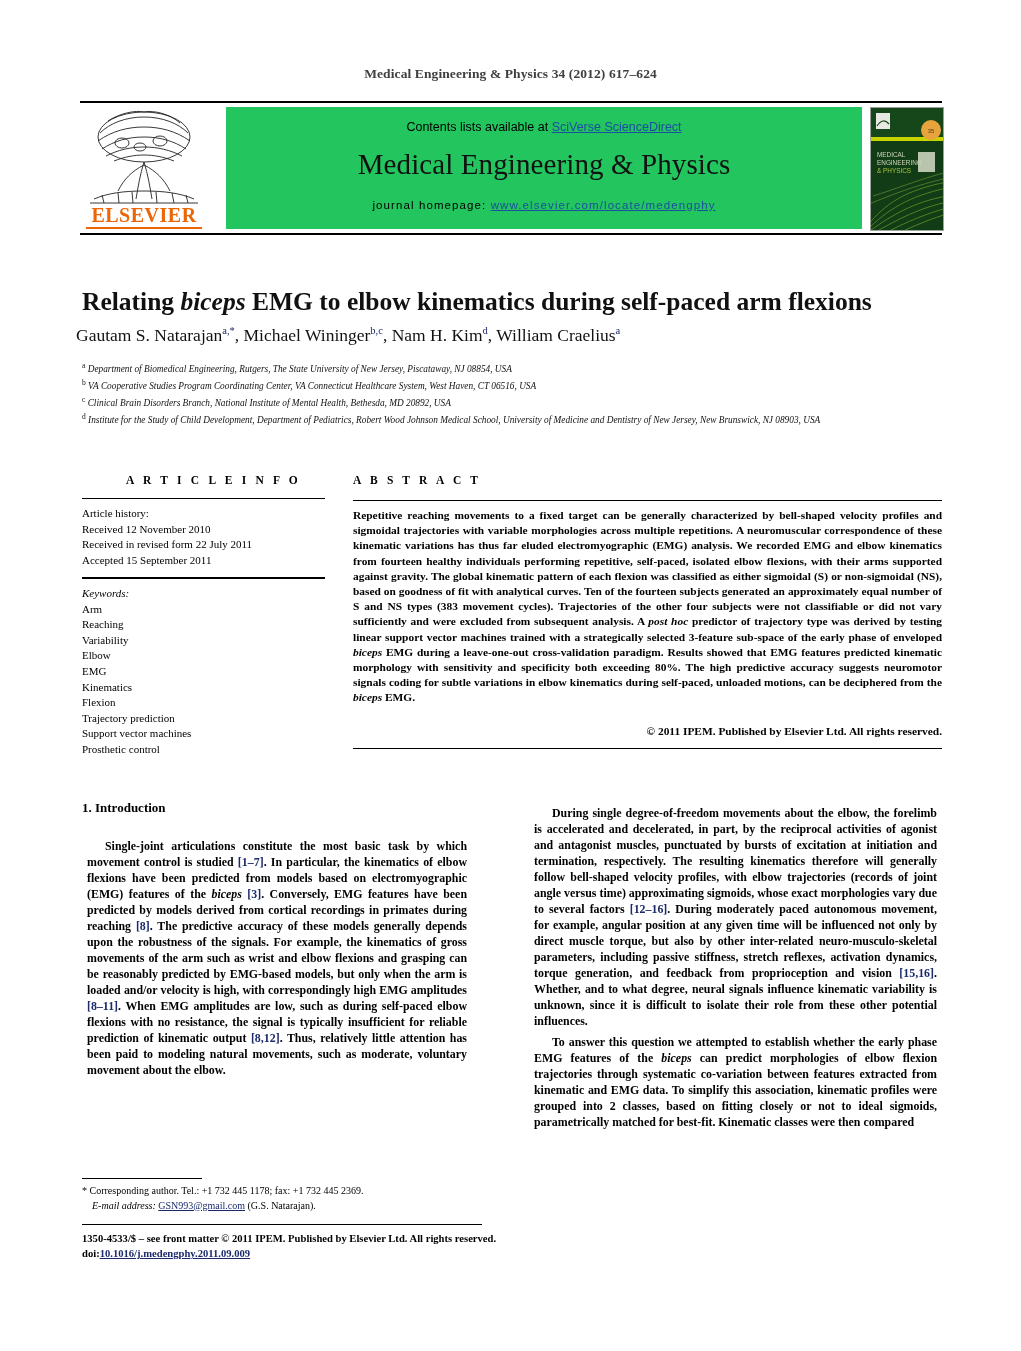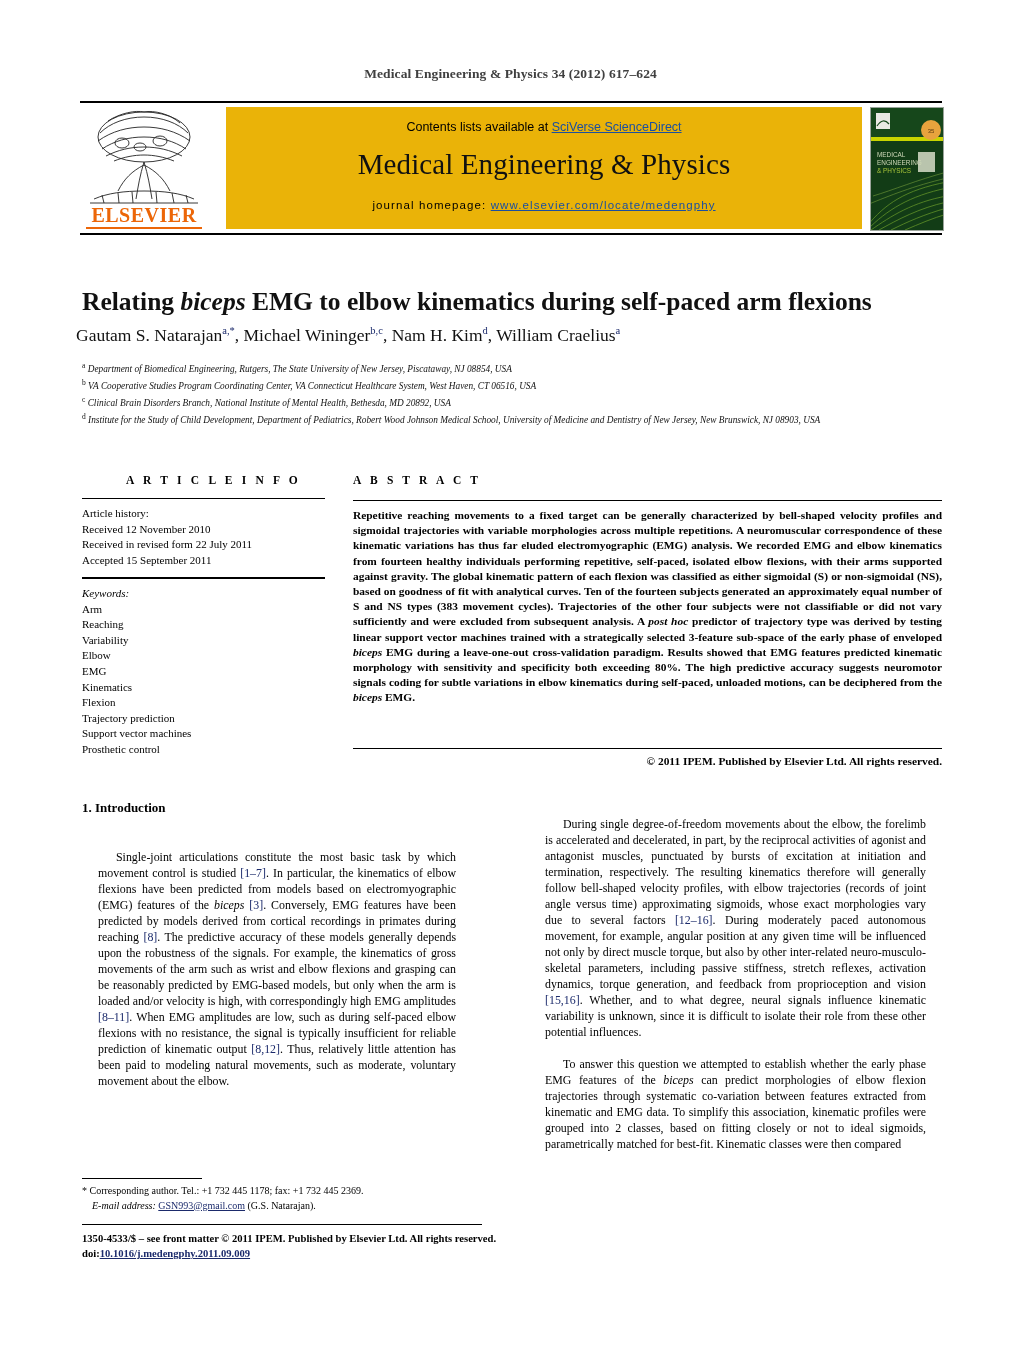--- a/index.html
+++ b/index.html
@@ -66,21 +66,21 @@
   .elsevier-bar {
     position: absolute;
     left: 6px; bottom: 0px;
     width: 116px; height: 2px;
     background: #ec6608;
   }
   .banner-center {
     position: absolute;
     left: 146px; top: 0;
     width: 636px; height: 122px;
-    background: #eab308;
+    background: #22c55e;
     text-align: center;
   }
   .contents-line {
     margin-top: 13px;
     font-family: "Liberation Sans", sans-serif;
     font-size: 12.5px;
     color: #000;
   }
   .contents-line .sd {
     color: #1b4fa0;
@@ -201,21 +201,21 @@
     left: 353px; top: 508px;
     width: 589px;
     font-size: 11.4px;
     line-height: 1.333;
     text-align: justify;
     font-weight: bold;
   }
   .abstract-text i { font-style: italic; }
   .copyright {
     position: absolute;
-    left: 353px; top: 755px;
+    left: 353px; top: 725px;
     width: 589px;
     font-size: 11.4px;
     font-weight: bold;
     text-align: right;
   }
   .abs-rule2 {
     position: absolute;
     left: 353px; top: 748px;
     width: 589px; height: 1px;
     background: #000;
@@ -237,21 +237,21 @@
     text-align: justify;
   }
   .col-right {
     position: absolute;
     left: 529px; top: 800px;
     width: 413px;
     font-size: 11.9px;
     line-height: 1.345;
     text-align: justify;
   }
-  .col-left p, .col-right p { margin: 16px; text-indent: 18px; }
+  .col-left p, .col-right p { margin: 5px; text-indent: 18px; font-weight: bold; }
   .ref { color: #1b2a6b; }
   i.sci { font-style: italic; }
 
   
   .fn-rule {
     position: absolute;
     left: 82px; top: 1178px;
     width: 120px; height: 1px;
     background: #000;
   }

